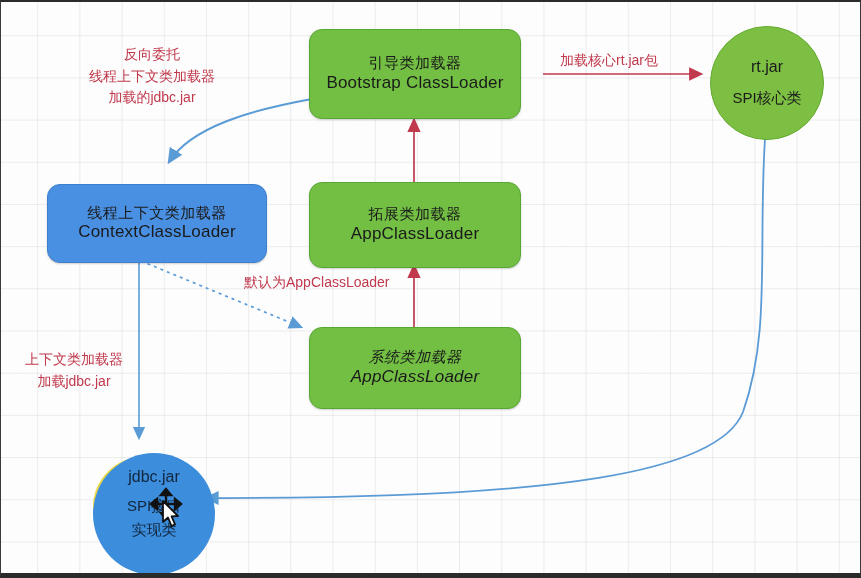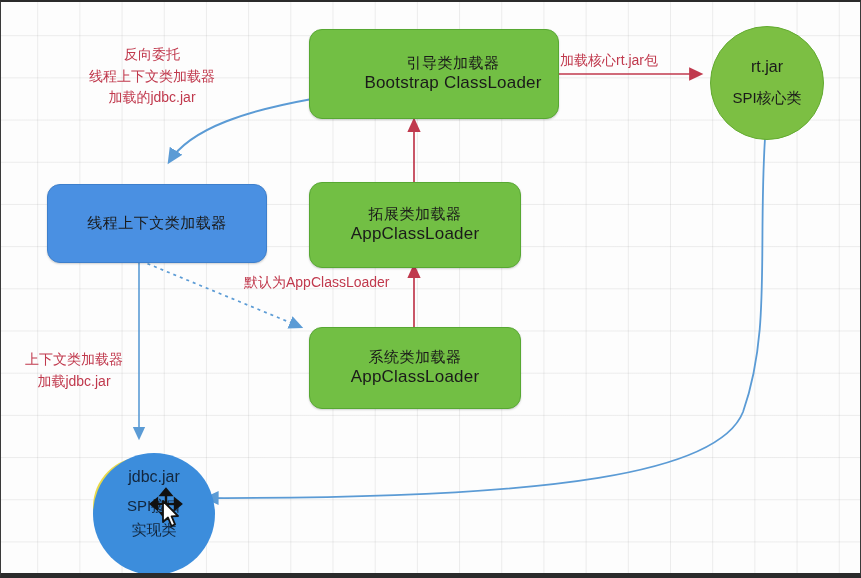--- a/index.html
+++ b/index.html
@@ -105,37 +105,38 @@
 
     <path d="M311,97 C250,108 190,125 168,160" stroke="#5b9bd5" stroke-width="1.9" fill="none" marker-end="url(#ah-blue)"></path>
 
     <path d="M140,259 L300,325" stroke="#5b9bd5" stroke-width="1.7" fill="none" stroke-dasharray="3,4" marker-end="url(#ah-blue)"></path>
 
     <path d="M138,259 L138,436" stroke="#5b9bd5" stroke-width="1.6" fill="none" marker-end="url(#ah-blue)"></path>
 
     <path d="M764,136 C757,250 770,330 742,410 C718,470 560,497 205,496" stroke="#5b9bd5" stroke-width="1.8" fill="none" marker-end="url(#ah-blue)"></path>
   </svg>
 
-  <div class="node gbox" id="bootstrap" style="left:308px;top:27px;width:210px;height:88px;padding-left:38px;">
+  <div class="node gbox" id="bootstrap" style="left:308px;top:27px;width:210px;height:88px;">
     <span class="cn">引导类加载器</span>
     <span class="en">Bootstrap ClassLoader</span>
   </div>
 
   <div class="node gbox" id="ext" style="left:308px;top:180px;width:210px;height:84px;">
     <span class="cn">拓展类加载器</span>
     <span class="en">AppClassLoader</span>
   </div>
 
-  <div class="node gbox" id="app" style="left:308px;top:325px;width:210px;height:80px;">
+  <div class="node gbox" id="app" style="left:308px;top:325px;width:210px;height:80px;font-style:italic;">
     <span class="cn">系统类加载器</span>
     <span class="en">AppClassLoader</span>
   </div>
 
   <div class="node bbox" id="context" style="left:46px;top:182px;width:218px;height:77px;">
     <span class="cn">线程上下文类加载器</span>
+    <span class="en">ContextClassLoader</span>
   </div>
 
   <div class="circle" id="rtjar-circle">
     <span class="en">rt.jar</span>
     <span class="cn">SPI核心类</span>
   </div>
 
   <div class="circle" id="jdbc-yellow"></div>
   <div class="circle" id="jdbc-green"></div>
   <div class="circle" id="jdbc-blue">

